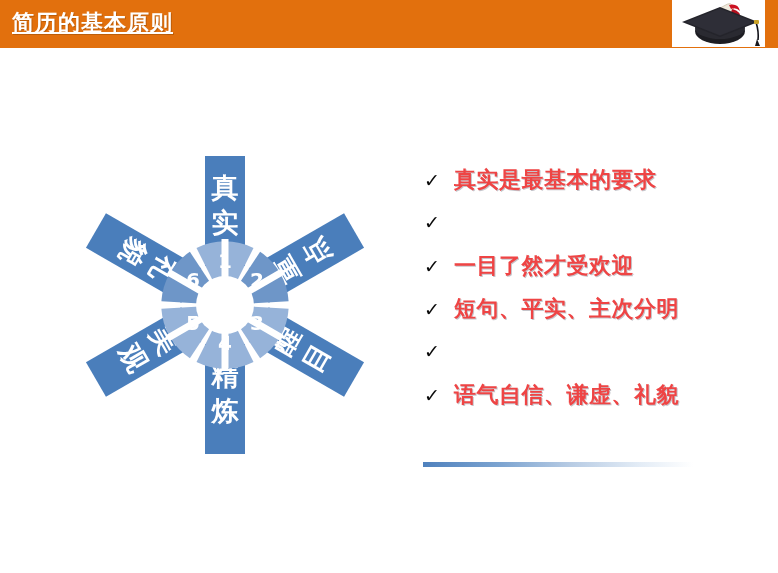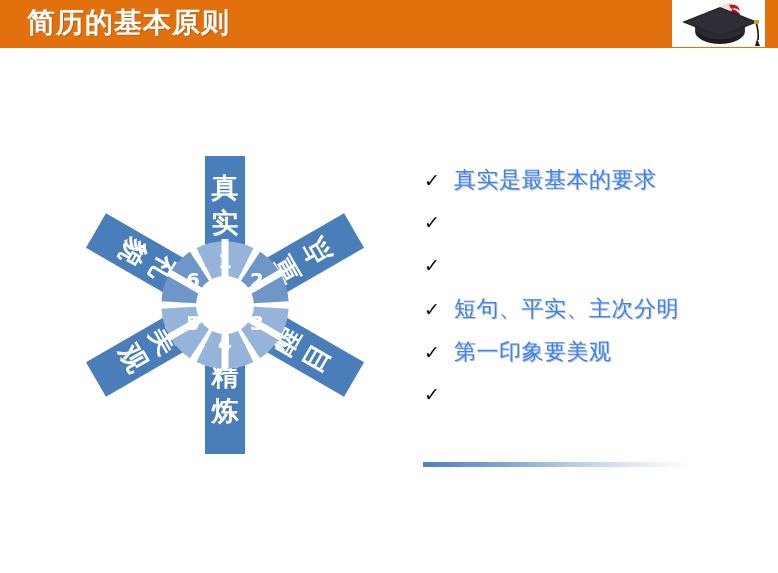--- a/index.html
+++ b/index.html
@@ -19,29 +19,30 @@
   #header-bar {
     position: absolute;
     left: 0;
     top: 0;
     width: 778px;
     height: 48px;
     background: #e2700d;
   }
   #header-title {
     position: absolute;
-    left: 27px;
+    left: 12px;
     top: 3px;
-    font-size: 28px;
+    font-size: 22px;
     font-weight: bold;
     color: #ffffff;
     letter-spacing: 1px;
     line-height: 40px;
     text-shadow: 1px 1px 0 rgba(120,58,0,0.35);
     white-space: nowrap;
+    text-decoration: underline;
   }
   #header-logo-box {
     position: absolute;
     left: 672px;
     top: 0px;
     width: 93px;
     height: 47px;
     background: #ffffff;
     overflow: hidden;
   }
@@ -62,22 +63,22 @@
   .bullet-check {
     width: 30px;
     flex: 0 0 30px;
     font-size: 19px;
     color: #0a0a0a;
     text-align: left;
     line-height: 43px;
   }
   .bullet-text {
     font-size: 22px;
-    font-weight: normal;
-    color: #3b82f6;
+    font-weight: bold;
+    color: #ef4444;
     line-height: 43px;
     letter-spacing: 0.5px;
     white-space: nowrap;
     text-shadow: 1px 1px 0 rgba(150,150,160,0.55);
   }
   #bullet-underline {
     position: absolute;
     left: 423px;
     top: 462px;
     width: 270px;
@@ -243,31 +244,32 @@
     <span class="bullet-check">✓</span>
     <span class="bullet-text">真实是最基本的要求</span>
   </div>
 
   <div class="bullet-row">
     <span class="bullet-check">✓</span>
   </div>
 
   <div class="bullet-row">
     <span class="bullet-check">✓</span>
+    <span class="bullet-text">一目了然才受欢迎</span>
   </div>
 
   <div class="bullet-row">
     <span class="bullet-check">✓</span>
     <span class="bullet-text">短句、平实、主次分明</span>
   </div>
 
   <div class="bullet-row">
     <span class="bullet-check">✓</span>
-    <span class="bullet-text">第一印象要美观</span>
-  </div>
-
-  <div class="bullet-row">
-    <span class="bullet-check">✓</span>
+  </div>
+
+  <div class="bullet-row">
+    <span class="bullet-check">✓</span>
+    <span class="bullet-text">语气自信、谦虚、礼貌</span>
   </div>
 
 </div>
 
 <div id="bullet-underline"></div>
 
 </body></html>

